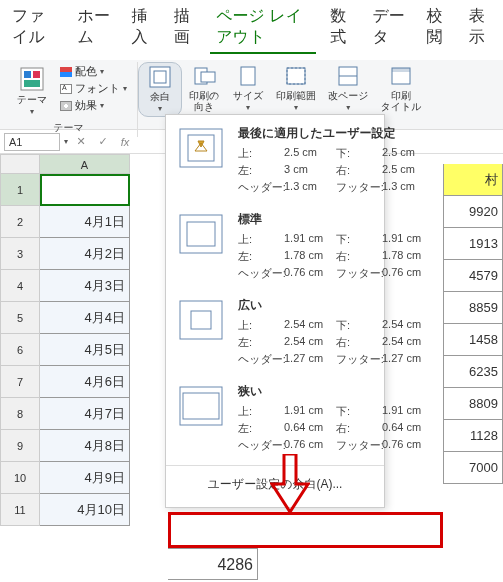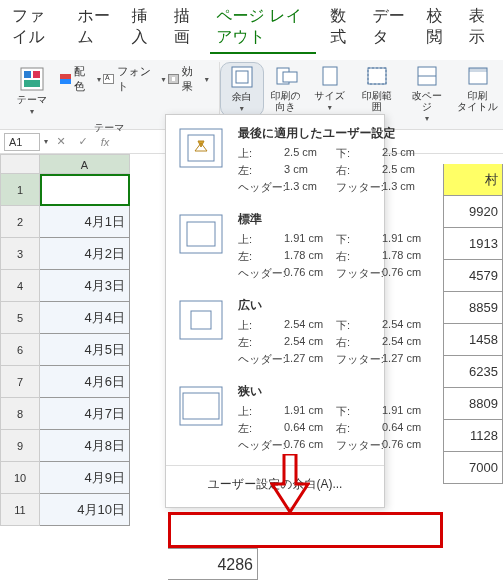--- a/index.html
+++ b/index.html
@@ -8,37 +8,37 @@
 
 .menubar { display: flex; gap: 8px; padding: 4px 6px 6px 6px; background: #fff; font-size: 16px; }
 .menubar span { padding: 2px 6px; cursor: pointer; }
 .menubar .active { color: #0b7a0b; border-bottom: 2px solid #0b7a0b; padding-bottom: 4px; }
 
 
 .ribbon { display: flex; align-items: flex-start; background: #f5f6f7; border-bottom: 1px solid #ddd; padding: 2px 0 0 4px; height: 70px; }
 .rgroup { display: flex; flex-direction: column; align-items: center; padding: 2px 6px; }
 .rgroup .label { font-size: 10px; color: #444; margin-top: 2px; }
 .rgroup.side { border-right: 1px solid #ddd; padding-right: 10px; }
-.mini-list { display: flex; flex-direction: row; gap: 2px; font-size: 11px; }
+.mini-list { display: flex; flex-direction: column; gap: 2px; font-size: 11px; }
 .mini-list div { display: flex; align-items: center; gap: 3px; cursor: pointer; }
 .swatch { width: 12px; height: 10px; display: inline-block; }
 .sw1 { background: linear-gradient(#d44 50%, #28f 50%); }
 .sw2 { border: 1px solid #888; background: #fff; position: relative; }
 .sw2::after { content: "A"; font-size: 7px; position: absolute; left: 1px; top: -1px; }
 .sw3 { border: 1px solid #888; background: radial-gradient(circle, #fff 30%, #ccc 31%); }
 .caret { font-size: 8px; color: #555; }
 
 .vbtn { display: flex; flex-direction: column; align-items: center; padding: 2px 6px; cursor: pointer; font-size: 11px; min-width: 44px; }
 .vbtn.active { background: #e4e9ee; border: 1px solid #b9c4cf; border-radius: 10px; }
 .vbtn svg { margin-bottom: 2px; }
 .vbtn .cap { line-height: 1.1; text-align: center; font-size: 10px; }
 
 
 .fbar { display: flex; align-items: center; border-bottom: 1px solid #ddd; height: 24px; padding: 0 4px; gap: 4px; }
-.namebox { width: 36px; height: 18px; border: 1px solid #bbb; font-size: 11px; padding: 0 4px; display: flex; align-items: center; }
+.namebox { width: 56px; height: 18px; border: 1px solid #bbb; font-size: 11px; padding: 0 4px; display: flex; align-items: center; }
 .fbar .ico { width: 18px; height: 18px; display: flex; align-items: center; justify-content: center; color: #888; cursor: pointer; font-size: 11px; }
 
 
 .grid { position: relative; }
 .colhead { display: flex; }
 .corner { width: 40px; height: 20px; border: 1px solid #ccc; background: #f0f0f0; }
 .colh { height: 20px; border: 1px solid #ccc; border-left: none; background: #f0f0f0; text-align: center; font-size: 11px; line-height: 20px; }
 .colh.selA { background: #d2e2d2; }
 .colA { width: 90px; }
 .row { display: flex; }

